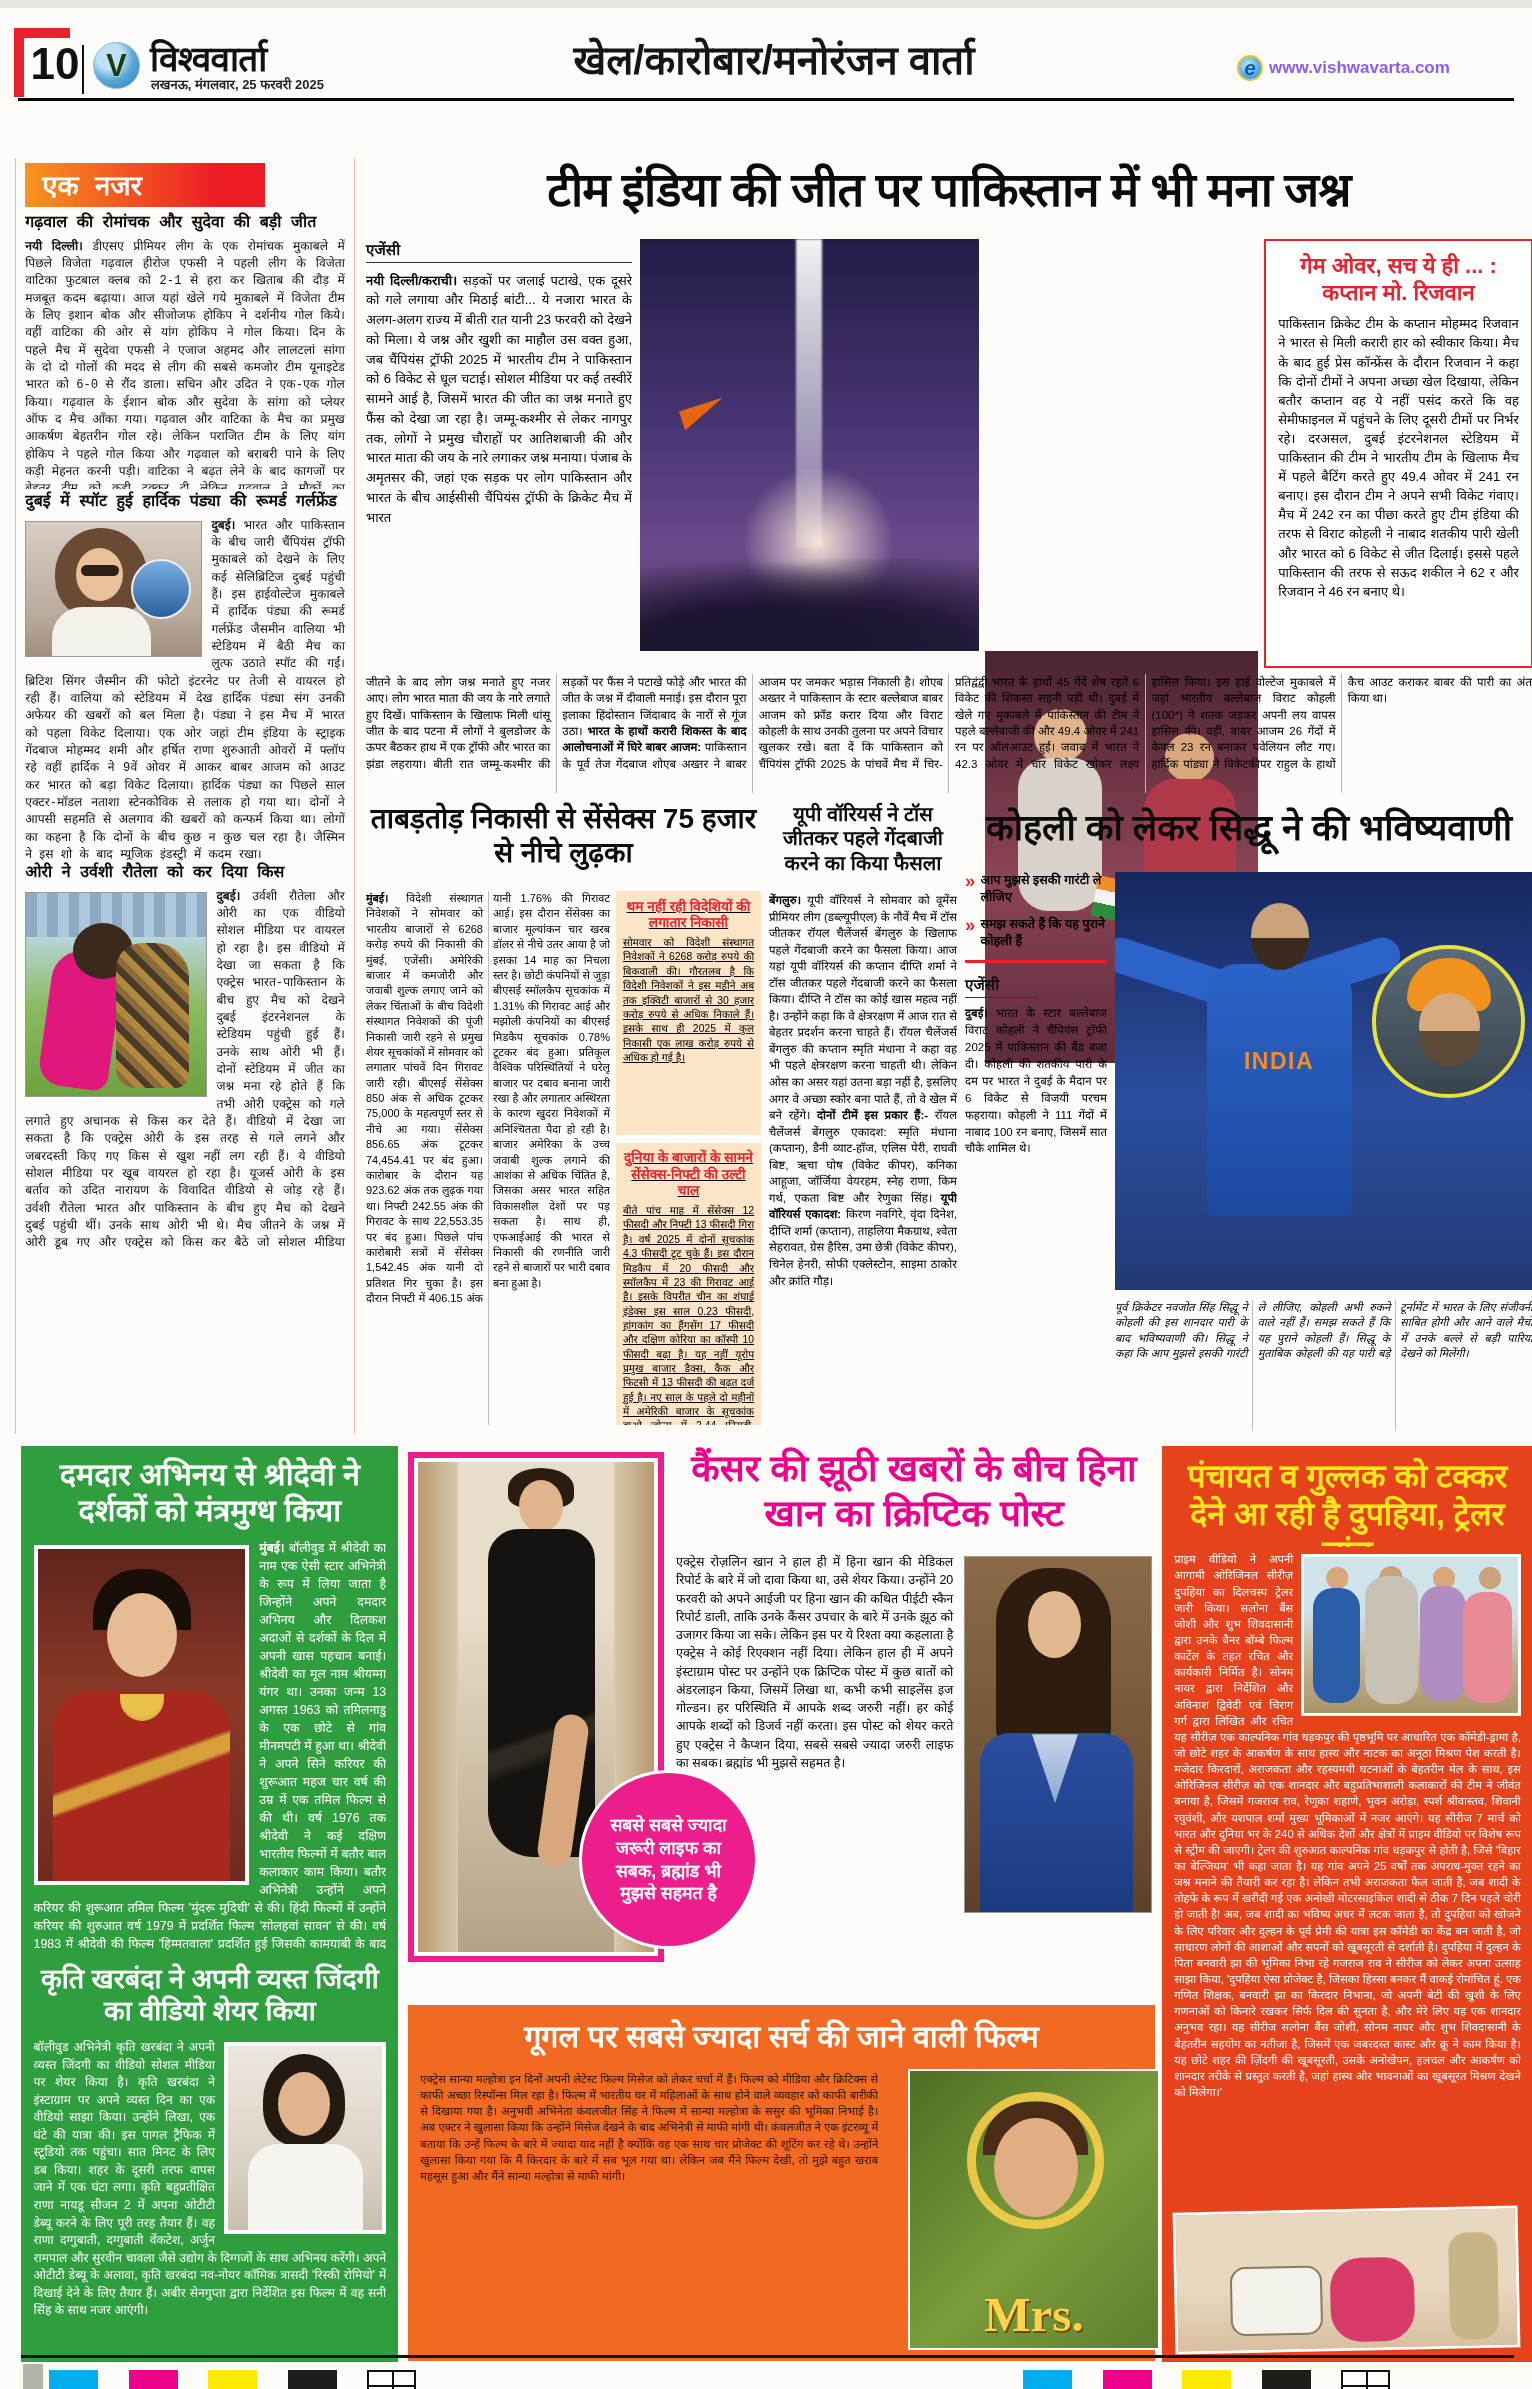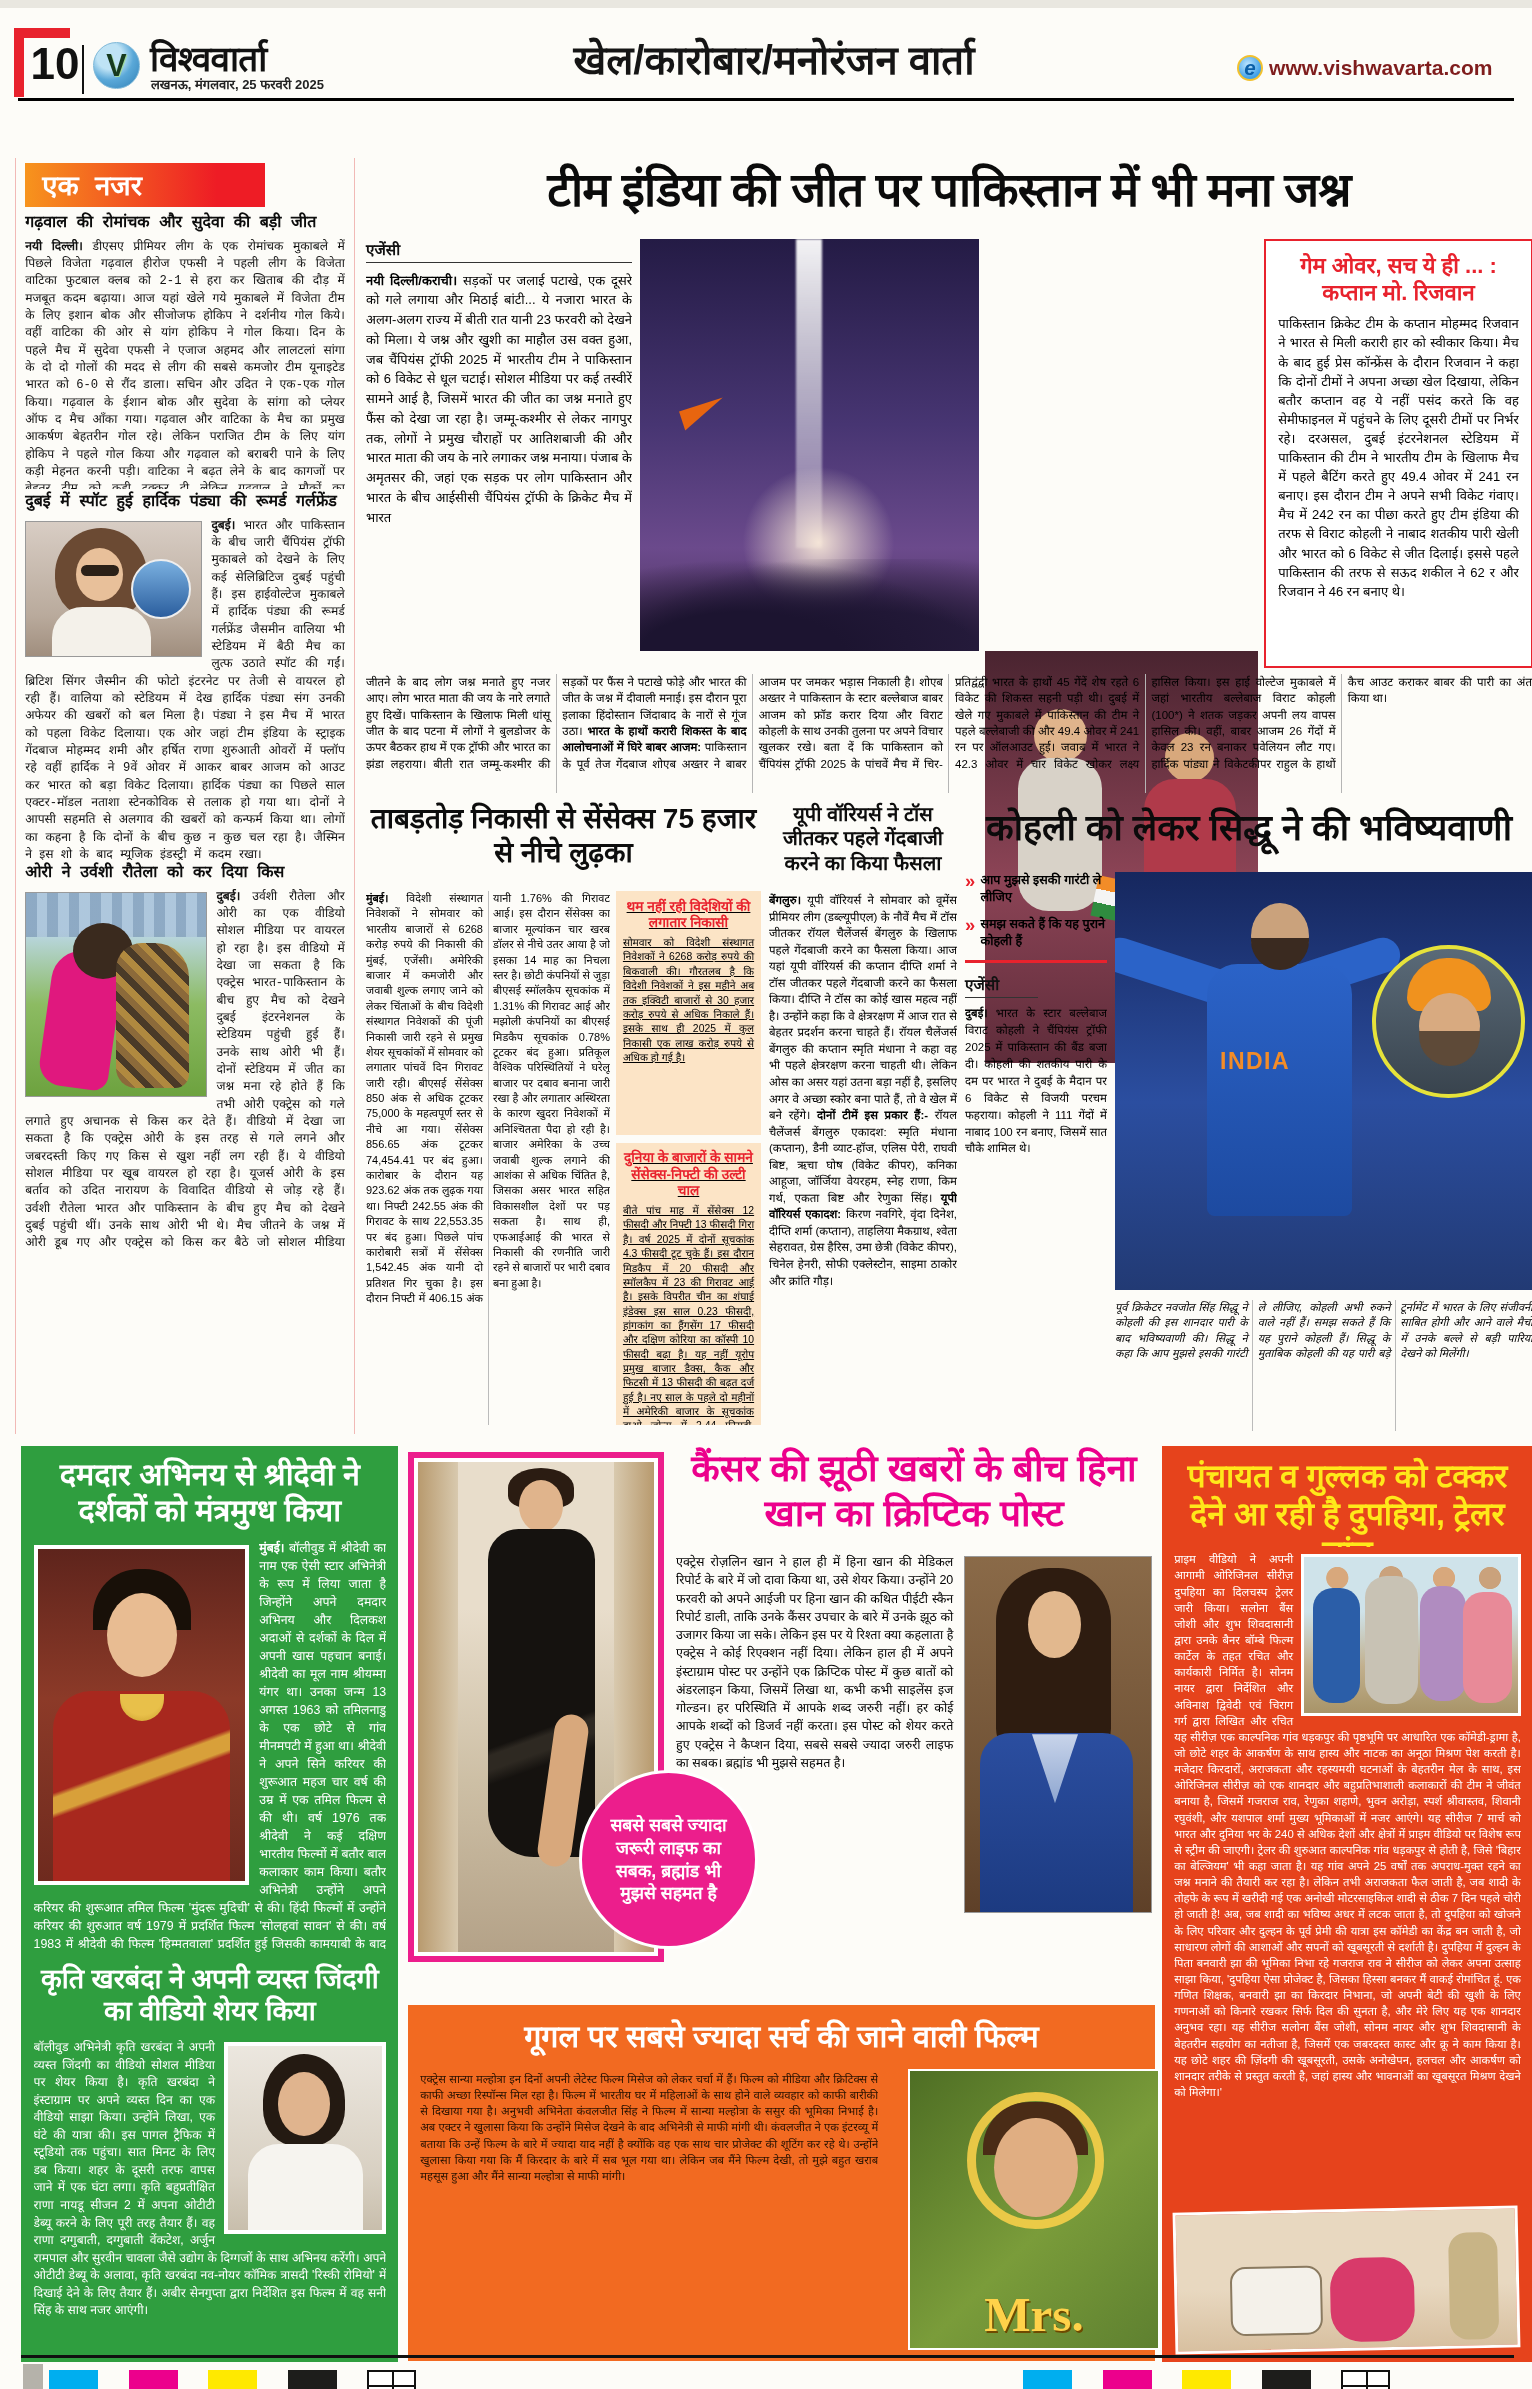--- a/index.html
+++ b/index.html
@@ -19,21 +19,21 @@
           background:radial-gradient(circle at 35% 30%,#bfe3f5 0 30%,#5aa8d8 55%,#2f7fb5);
           border:1.5px solid #7fb8d8; display:flex; align-items:center; justify-content:center; }
   #logo .v { font-size:30.5px; font-weight:bold; color:#173a1f; text-shadow:0.8px 0.8px 0 #9fd89f; }
   #masthead-title { left:150px; top:26px; font-size:35px; font-weight:bold; color:#111; letter-spacing:-0.8px; }
   #masthead-sub { left:151px; top:67px; font-size:13px; font-weight:bold; color:#222; }
   #section-title { left:423px; top:23px; width:702px; text-align:center; font-size:40px; font-weight:bold; color:#151515; }
   #website { left:1237px; top:47px; width:290px; display:flex; align-items:center; gap:6.1px; }
   #website .e-icon { width:26px; height:26px; border-radius:50%; background:radial-gradient(circle at 40% 35%,#bfe6ff,#3fa0e8 70%);
                      color:#0b5fa8; font-weight:bold; font-style:italic; font-size:20.6px; display:flex; align-items:center; justify-content:center;
                      border:2.3px solid #f2c12e; }
-  #website .url { font-size:21px; font-weight:bold; color:#7f1d1d; }
+  #website .url { font-size:17px; font-weight:bold; color:#8b5cf6; }
   #header-rule { left:18.3px; top:90px; width:1496px; height:3.1px; background:#000; }
 
   
   #left-rail { left:15px; top:150px; width:340px; height:1276px; border-left:1.5px solid #f1b9b6; border-right:1.5px solid #f1b9b6; padding:4.6px 9.2px 0 9.2px;font-family:Liberation Mono, monospace; }
   #ek-nazar-banner { width:240px; height:44px; background:linear-gradient(90deg,#f7941d,#ee1c25 80%);
                      color:#fff; font-size:27.5px; font-weight:bold; display:flex; align-items:center; padding-left:17px; margin-bottom:7.6px; }
   .rail-head { font-size:16px; font-weight:bold; color:#0d0d0d; line-height:1.15; margin:4.6px 0 6.1px 0; }
   .rail-body { font-size:12.2px; line-height:1.42; color:#111; }
   .rail-photo { float:left; margin:3.1px 9.2px 4.6px 0; border:0.8px solid #999; }
   #s1-body { height:250px; }
@@ -97,21 +97,21 @@
   .kbullet .chev { color:#e8222d; font-size:18.3px; font-weight:bold; line-height:1; }
   .kbullet .txt { font-size:12.6px; font-weight:bold; line-height:1.32; }
   #kohli-rule { width:100%; height:3.1px; background:#e8222d; margin:6.1px 0 10.7px 0; }
   #kohli-body1 { font-size:11.5px; line-height:1.47; height:328px; }
   #kohli-photo { position:absolute; left:150px; top:70px; width:418px; height:418px; background:linear-gradient(180deg,#16275e,#2b4ea0 55%,#223a74); }
   #kohli-photo .arm { position:absolute; top:84px; width:153px; height:35px; background:#2b63c8; border-radius:18.3px; }
   #kohli-photo .arm.l { left:-15.3px; transform:rotate(18deg); } #kohli-photo .arm.r { right:130px; transform:rotate(-18deg); }
   #kohli-photo .torso { position:absolute; left:92px; top:92px; width:145px; height:252px; border-radius:30.5px 30.5px 7.6px 7.6px; background:linear-gradient(180deg,#2b63c8,#1d4aa0); }
   #kohli-photo .head { position:absolute; left:136px; top:30.5px; width:58px; height:66px; border-radius:50%; background:#caa27c; }
   #kohli-photo .beard { position:absolute; left:136px; top:66px; width:58px; height:32px; border-radius:0 0 30.5px 30.5px; background:#3a2a20; }
-  #kohli-photo .chest { position:absolute; left:105px; top:176px; width:118px; color:#f28c28; font-weight:bold; font-size:23px; letter-spacing:1.5px; }
+  #kohli-photo .chest { position:absolute; left:105px; top:176px; width:118px; text-align:center; color:#f28c28; font-weight:bold; font-size:23px; letter-spacing:1.5px; }
   #sidhu-inset { position:absolute; right:7.6px; top:73px; width:153px; height:153px; border-radius:50%; border:4.6px solid #e6e23a;
                  background:linear-gradient(180deg,#5a6a78,#39444e); overflow:hidden; }
   #sidhu-inset .turban { position:absolute; left:30.5px; top:9.2px; width:84px; height:53px; border-radius:46px 46px 15.3px 15.3px; background:#f0921e; }
   #sidhu-inset .face { position:absolute; left:43px; top:44px; width:61px; height:66px; border-radius:50%; background:#d8aa80; }
   #sidhu-inset .beard2 { position:absolute; left:43px; top:82px; width:61px; height:35px; border-radius:0 0 34px 34px; background:#5e4a38; }
   #kohli-body2 { position:absolute; left:150px; top:498px; width:418px; height:131px; column-count:3; column-gap:10px; column-rule:0.8px solid #bbb; font-size:11px; line-height:1.4;font-style:italic; }
 
   
   #green-panel { left:21.4px; top:1438px; width:377px; height:916px; background:#2f9e3f; padding:10.7px 12.2px; color:#fff; }
   #sridevi-head { font-size:30.5px; font-weight:bold; line-height:1.18; text-align:center; height:79px; }

